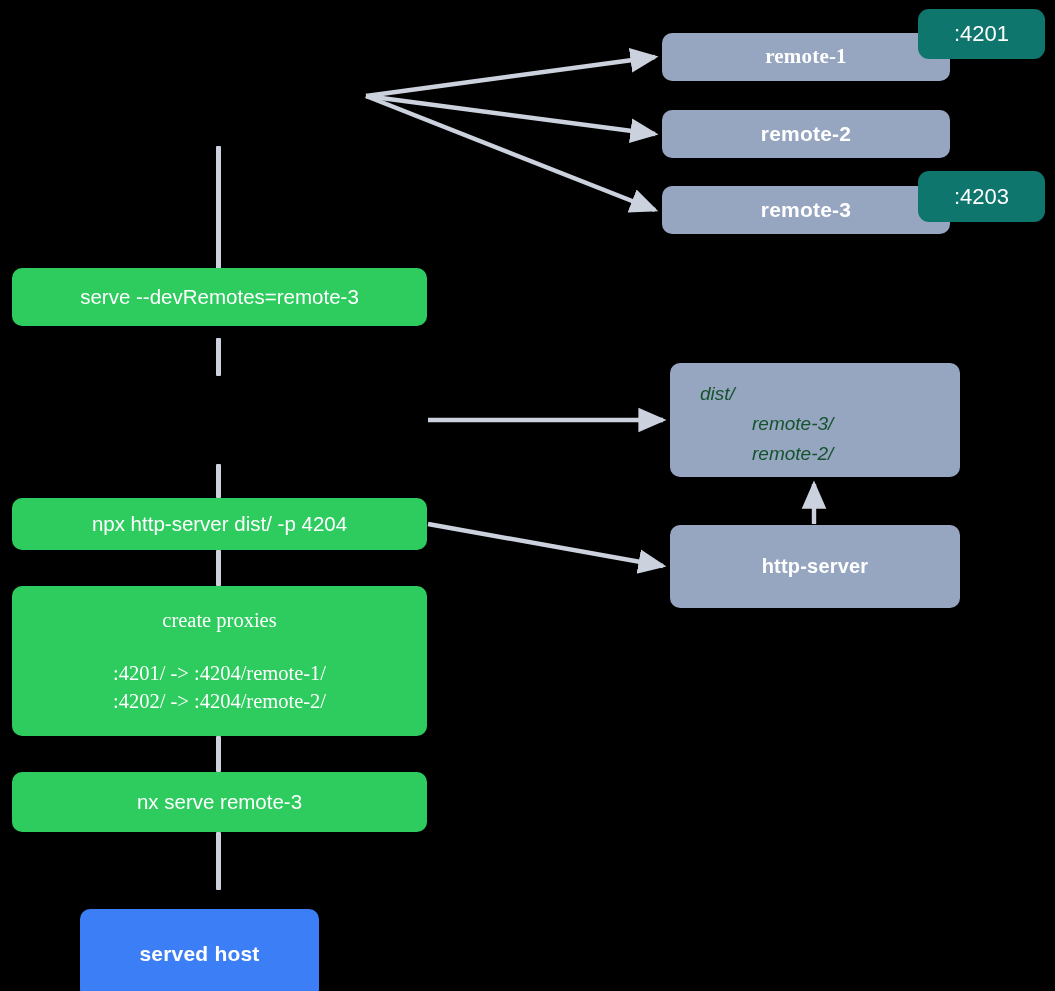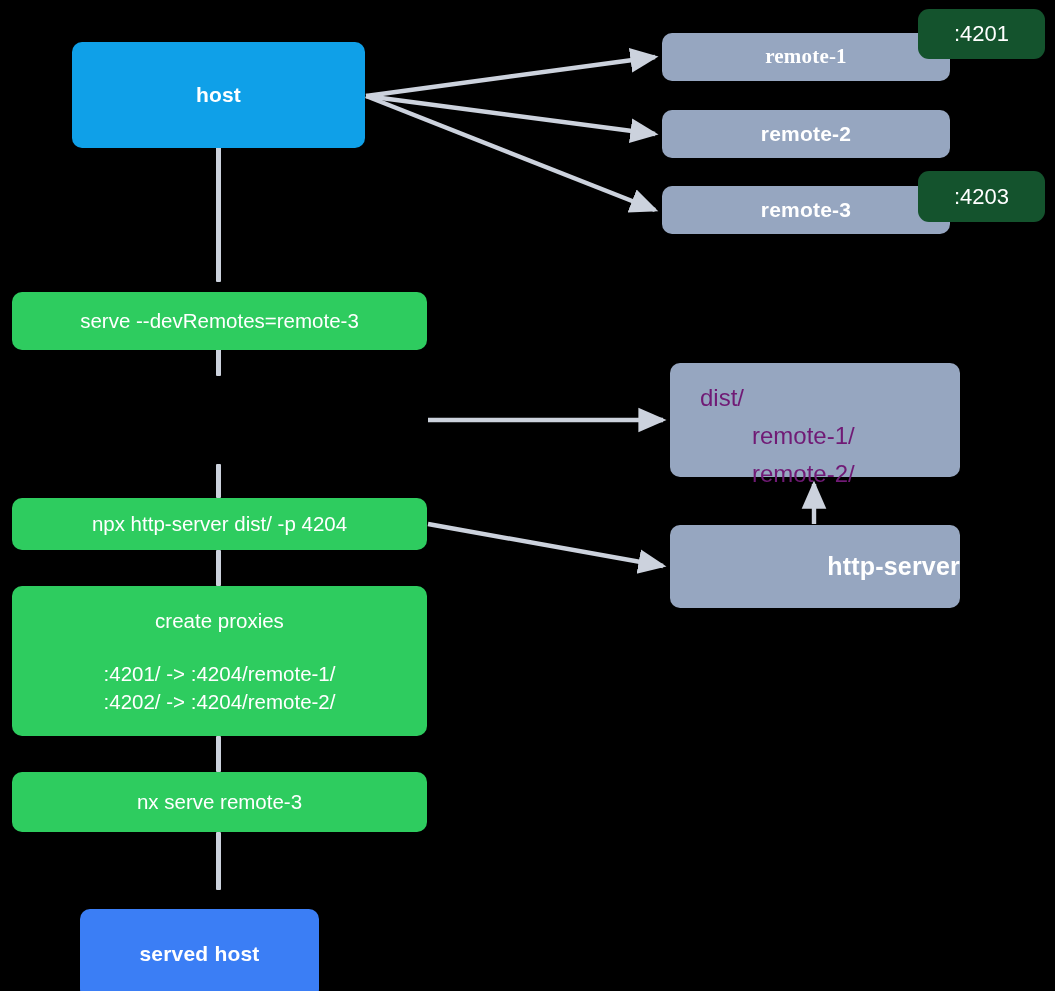--- a/index.html
+++ b/index.html
@@ -4,25 +4,25 @@
 <style>
   html,body{margin:0;padding:0;background:#000;}
   body{width:1055px;height:991px;overflow:hidden;font-family:"Liberation Sans",sans-serif;}
   #stage{position:relative;width:1055px;height:991px;background:#000;}
   .node{position:absolute;box-sizing:border-box;display:flex;flex-direction:column;
         align-items:center;justify-content:center;border-radius:10px;color:#fff;
         text-align:center;line-height:1.32;}
   .node.host{background:#0fa0e8;font-weight:bold;font-size:21px;letter-spacing:.2px;}
   .node.servedhost{background:#3b7ef5;font-weight:bold;font-size:21px;letter-spacing:.2px;}
   .node.remote{background:#96a6c0;font-weight:bold;font-size:21px;letter-spacing:.2px;}
-  .node.gray{background:#96a6c0;font-weight:bold;font-size:25px;letter-spacing:.2px;align-items:flex-end;}
+  .node.gray{background:#96a6c0;font-weight:bold;font-size:20px;letter-spacing:.2px;}
   .node.cmd{background:#2ecc5f;font-weight:normal;font-size:20.5px;}
-  .node.port{background:#14532d;font-weight:normal;font-size:22px;border-radius:11px;}
+  .node.port{background:#0f766e;font-weight:normal;font-size:22px;border-radius:11px;}
   .distbox{position:absolute;box-sizing:border-box;background:#96a6c0;border-radius:10px;
-           color:#701a75;font-size:24px;line-height:1.58;padding:16px 0 0 30px;text-align:left;}
+           color:#14532d;font-size:19px;line-height:1.58;padding:16px 0 0 30px;text-align:left;font-style:italic;}
   .distbox .ind{padding-left:52px;display:block;}
   .distbox .top{display:block;}
   .cmd .l1{display:block;}
   .cmd .gap{display:block;height:26px;}
   svg.edges{position:absolute;left:0;top:0;width:1055px;height:991px;overflow:visible;}
   .spine{position:absolute;width:5px;background:#ccd2dd;border-radius:1px;}
 </style>
 </head>
 <body>
 
@@ -44,68 +44,65 @@
     </g>
   </svg>
 
   <div class="spine" style="left:216px;top:146px;height:136px;"></div>
   <div class="spine" style="left:216px;top:338px;height:38px;"></div>
   <div class="spine" style="left:216px;top:464px;height:34px;"></div>
   <div class="spine" style="left:216px;top:550px;height:36px;"></div>
   <div class="spine" style="left:216px;top:736px;height:36px;"></div>
   <div class="spine" style="left:216px;top:832px;height:58px;"></div>
 
-  <div class="node host" style="left:72px;top:42px;width:293px;height:106px;">
-    <span>host</span>
-  </div>
 
   <div class="node remote" style="left:662px;top:33px;width:288px;height:48px;font-family:Liberation Serif, serif;">
     <span>remote-1</span>
   </div>
   <div class="node remote" style="left:662px;top:110px;width:288px;height:48px;">
     <span>remote-2</span>
   </div>
   <div class="node remote" style="left:662px;top:186px;width:288px;height:48px;">
     <span>remote-3</span>
   </div>
 
   <div class="node port" style="left:918px;top:9px;width:127px;height:50px;">
     <span>:4201</span>
   </div>
   <div class="node port" style="left:918px;top:171px;width:127px;height:51px;">
     <span>:4203</span>
   </div>
 
-  <div class="node cmd" style="left:12px;top:292px;width:415px;height:58px;">
+  <div class="node cmd" style="left:12px;top:268px;width:415px;height:58px;">
     <span class="l1">serve --devRemotes=remote-3</span>
   </div>
 
 
   <div class="node cmd" style="left:12px;top:498px;width:415px;height:52px;">
     <span class="l1">npx http-server dist/ -p 4204</span>
   </div>
 
-  <div class="node cmd" style="left:12px;top:586px;width:415px;height:150px;">
+  <div class="node cmd" style="left:12px;top:586px;width:415px;height:150px;font-family:Liberation Serif, serif;">
     <span class="l1">create proxies</span>
     <span class="gap"></span>
     <span class="l1">:4201/ -&gt; :4204/remote-1/</span>
     <span class="l1">:4202/ -&gt; :4204/remote-2/</span>
   </div>
 
   <div class="node cmd" style="left:12px;top:772px;width:415px;height:60px;">
     <span class="l1">nx serve remote-3</span>
   </div>
 
   <div class="node servedhost" style="left:80px;top:888px;width:239px;height:90px;margin-top:21px;">
     <span>served host</span>
   </div>
 
   <div class="distbox" style="left:670px;top:363px;width:290px;height:114px;">
     <span class="top">dist/</span>
-    <span class="ind">remote-1/</span>
+    <span class="ind">remote-3/</span>
     <span class="ind">remote-2/</span>
   </div>
 
   <div class="node gray" style="left:670px;top:525px;width:290px;height:83px;">
     <span>http-server</span>
   </div>
 
 </div>
 
 </body></html>

